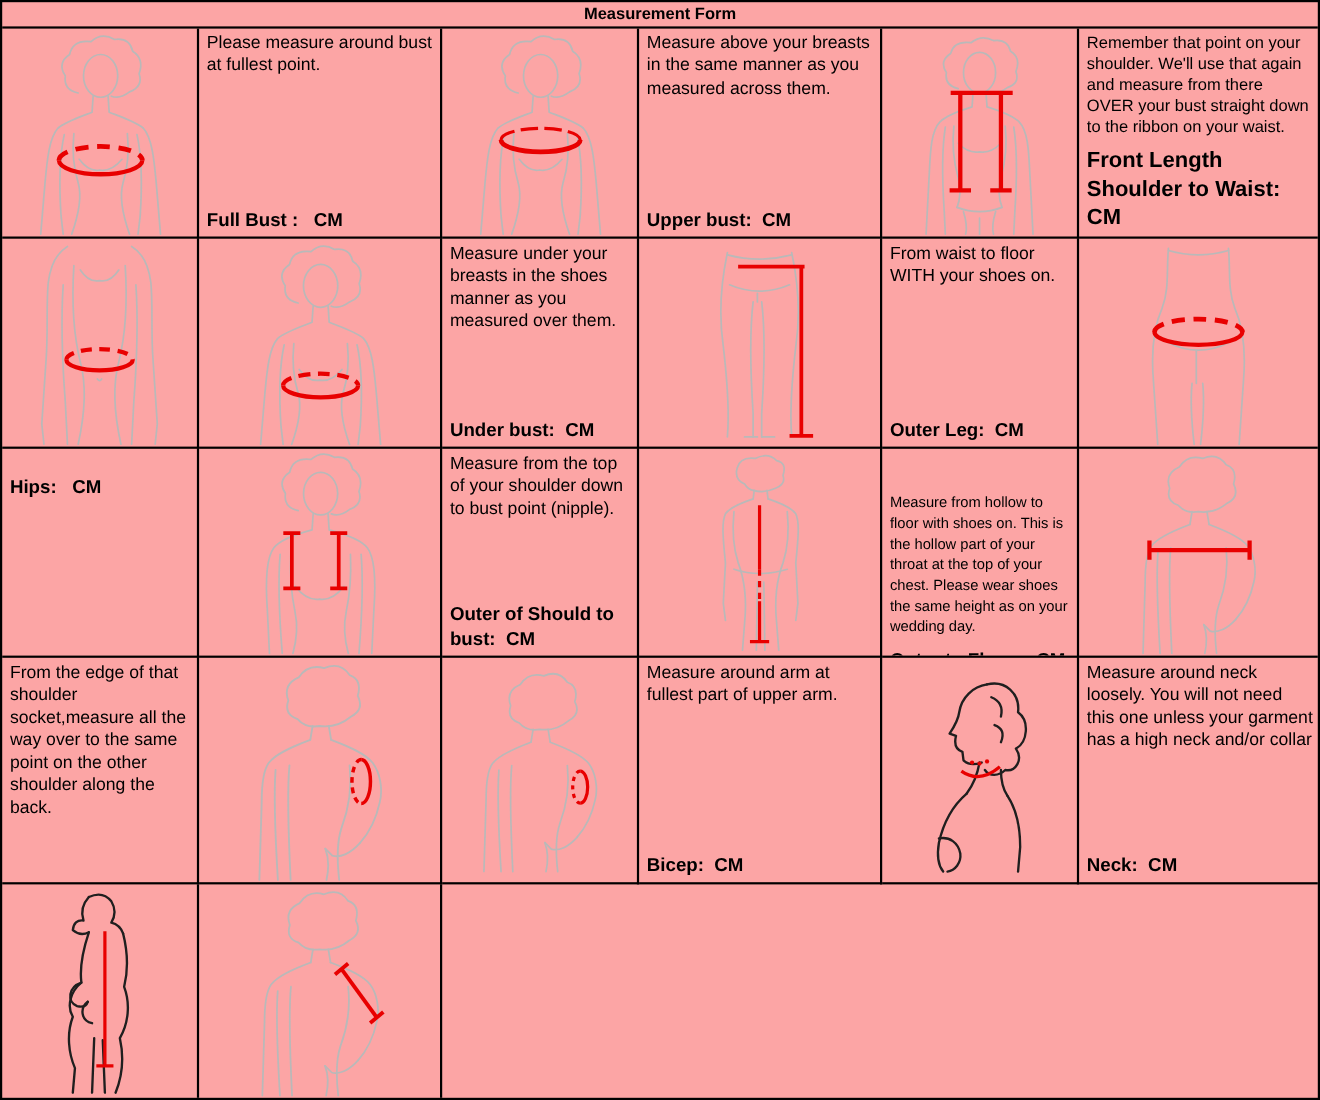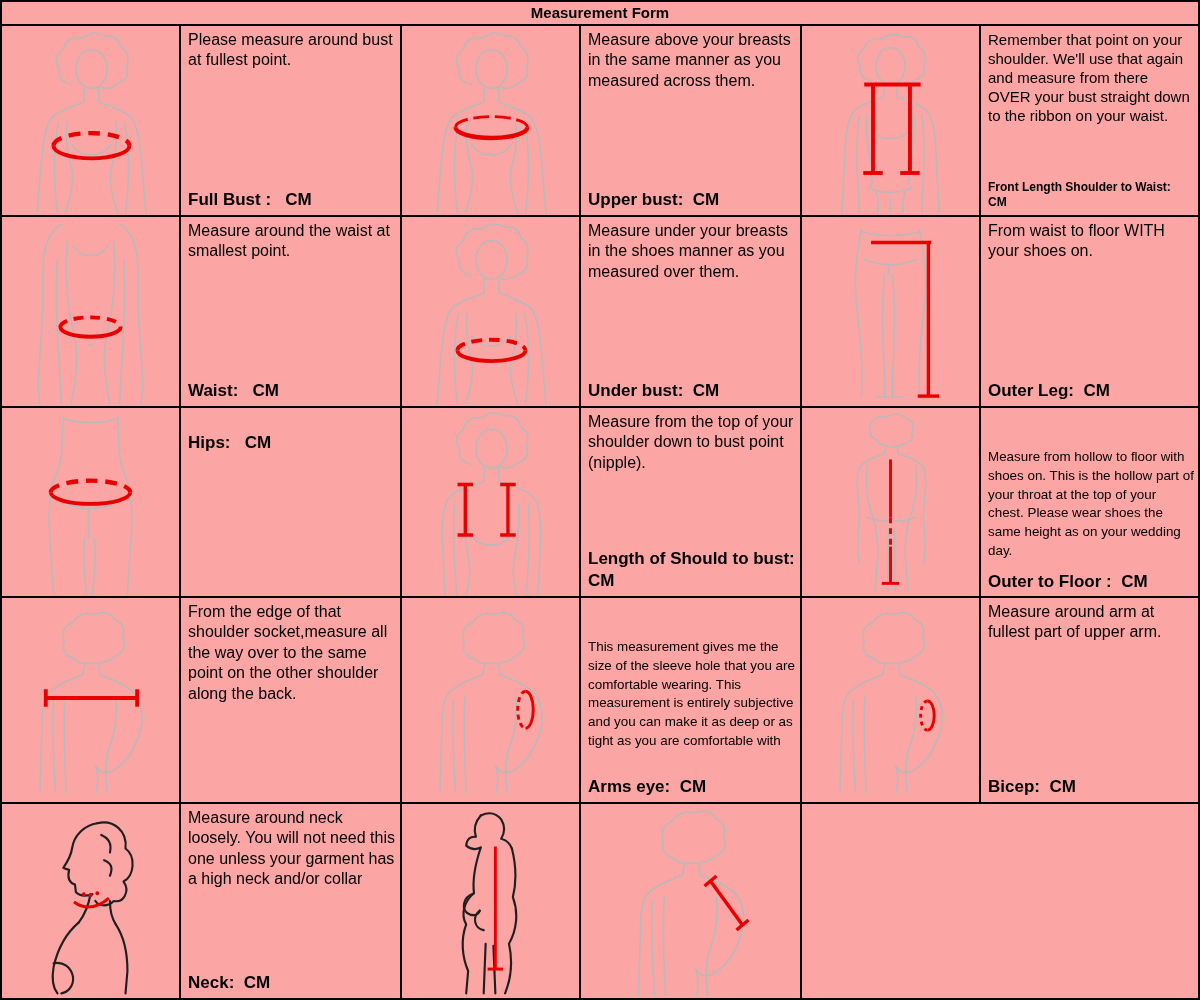--- a/index.html
+++ b/index.html
@@ -11,21 +11,21 @@
   .cell:nth-child(6n){border-right:none;}
   .cell:nth-child(n+25){border-bottom:none;}
   .fig-cell{display:flex;align-items:center;justify-content:center;padding:1px;}
   .fig-cell svg{width:100%;height:100%;display:block;}
   .txt-cell{display:flex;flex-direction:column;justify-content:space-between;padding:4px 4px 4px 7px;}
   .desc{font-size:16px;line-height:1.28;}
   .label{font-weight:bold;font-size:17px;line-height:1.3;margin-top:20px;white-space:pre-wrap;}
   .small .desc{font-size:13.4px;line-height:1.4;margin-top:36px;}
   .small .label{margin-top:10px;}
   .tight .desc{font-size:15px;line-height:1.27;}
-  .tight .label{margin-top:2px;font-size:12px;}
+  .tight .label{margin-top:2px;font-size:20px;}
   
   .sk{stroke:#b9b9b9;fill:none;stroke-width:1.6;stroke-linecap:round;stroke-linejoin:round;}
   .ink{stroke:#1f1f1f;fill:none;stroke-width:2.2;stroke-linecap:round;stroke-linejoin:round;}
   .rd{stroke:#e80000;fill:none;stroke-linecap:butt;}
   .rdot{fill:#e80000;stroke:none;}
 </style>
 </head>
 <body>
 
 <svg width="0" height="0" style="position:absolute" aria-hidden="true">
@@ -186,24 +186,20 @@
 
     <div class="cell fig-cell">
       <svg viewBox="0 0 180 192">
         <use href="#fg-torso-mid"></use>
         <g class="rd">
           <path d="M59,112 A31,10 0 0 0 121,112" stroke-width="4"></path>
           <path d="M59,112 A31,10 0 0 1 121,112" stroke-width="4" stroke-dasharray="10 7"></path>
         </g>
       </svg>
     </div>
-    <div class="cell txt-cell">
-      <div class="desc">Measure around the waist at smallest point.</div>
-      <div class="label">Waist:   CM</div>
-    </div>
     <div class="cell fig-cell">
       <svg viewBox="0 0 180 192">
         <use href="#fg-front-full"></use>
         <g class="rd">
           <path d="M56,136 A35,11 0 0 0 126,136" stroke-width="4"></path>
           <path d="M56,136 A35,11 0 0 1 126,136" stroke-width="4" stroke-dasharray="11 7"></path>
         </g>
       </svg>
     </div>
     <div class="cell txt-cell">
@@ -241,21 +237,21 @@
       <svg viewBox="0 0 180 192">
         <use href="#fg-upper-front"></use>
         <g class="rd" stroke-width="3.5">
           <path d="M56,78 H72 M64,78 V130 M56,130 H72"></path>
           <path d="M100,78 H116 M108,78 V130 M100,130 H116"></path>
         </g>
       </svg>
     </div>
     <div class="cell txt-cell">
       <div class="desc">Measure from the top of your shoulder down to bust point (nipple).</div>
-      <div class="label">Length of Should to bust:  CM</div>
+      <div class="label">Outer of Should to bust:  CM</div>
     </div>
     <div class="cell fig-cell">
       <svg viewBox="0 0 180 192">
         <use href="#fg-back-full"></use>
         <g class="rd" stroke-width="3">
           <path d="M90,52 V112"></path>
           <path d="M90,112 V142" stroke-dasharray="6 5"></path>
           <path d="M90,142 V180"></path>
           <path d="M81,180 H99"></path>
         </g>
@@ -280,24 +276,20 @@
     </div>
     <div class="cell fig-cell">
       <svg viewBox="0 0 180 192">
         <use href="#fg-back-upper"></use>
         <g class="rd" stroke-width="3">
           <path d="M126,87 A8,19 0 0 1 126,125"></path>
           <path d="M126,87 A8,19 0 0 0 126,125" stroke-dasharray="5 4"></path>
         </g>
       </svg>
     </div>
-    <div class="cell txt-cell small">
-      <div class="desc">This measurement gives me the size of the sleeve hole that you are comfortable wearing. This measurement is entirely subjective and you can make it as deep or as tight as you are comfortable with</div>
-      <div class="label">Arms eye:  CM</div>
-    </div>
     <div class="cell fig-cell">
       <svg viewBox="0 0 180 192">
         <use href="#fg-back-upper"></use>
         <g class="rd" stroke-width="3">
           <path d="M128,97 A7,15 0 0 1 128,127"></path>
           <path d="M128,97 A7,15 0 0 0 128,127" stroke-dasharray="4 4"></path>
         </g>
       </svg>
     </div>
     <div class="cell txt-cell">

